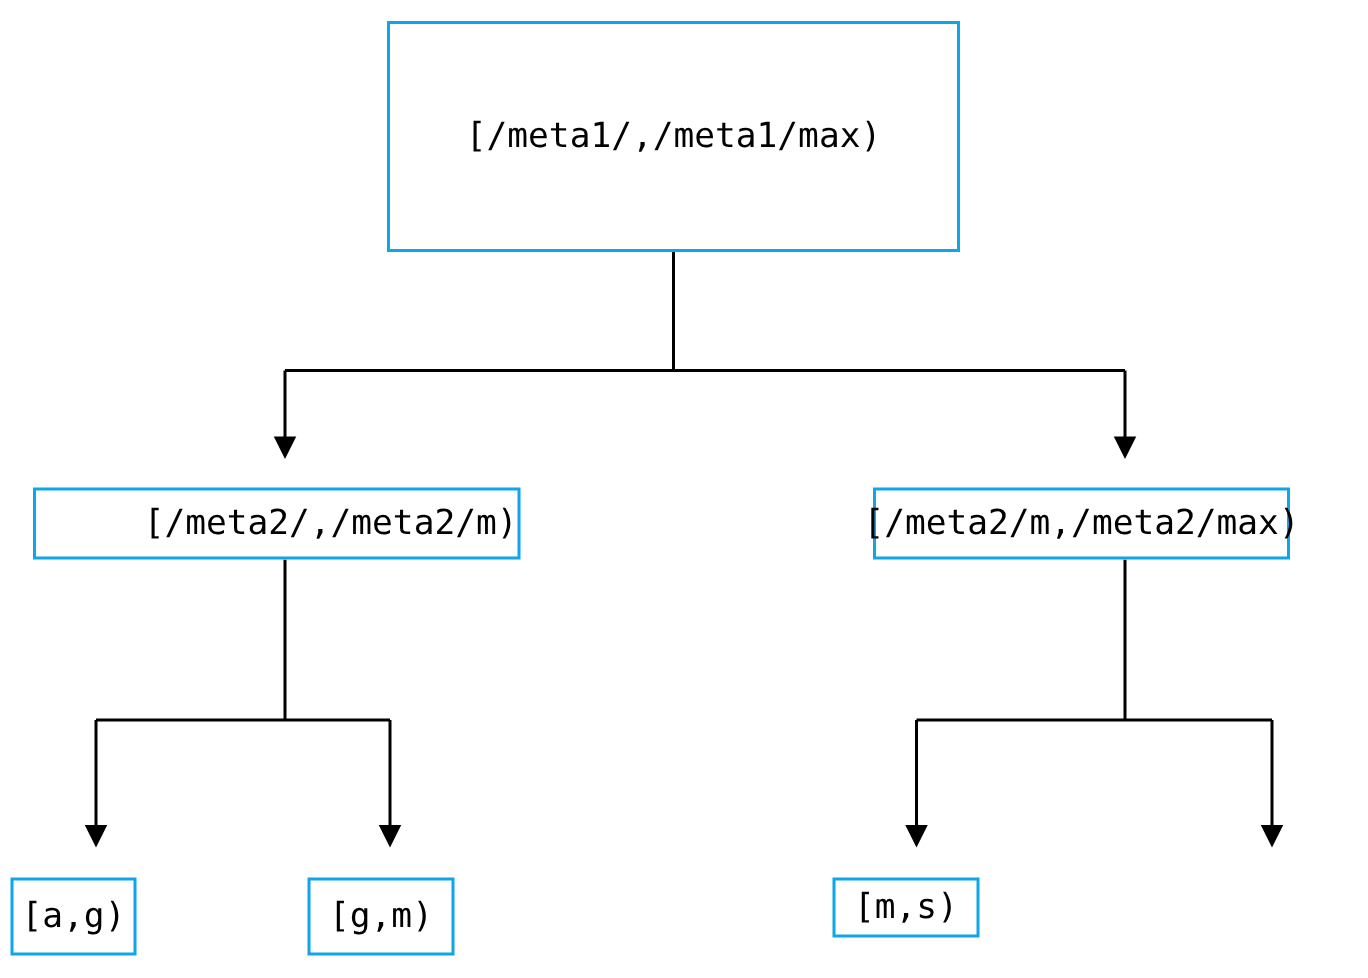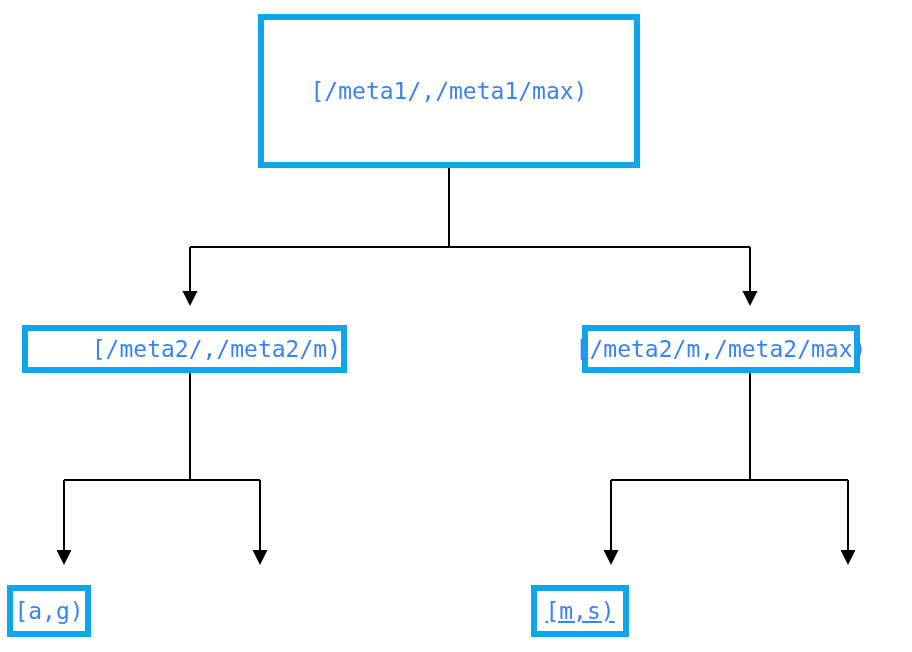--- a/index.html
+++ b/index.html
@@ -18,36 +18,36 @@
   .edges {
     position: absolute;
     left: 0;
     top: 0;
     width: 912px;
     height: 652px;
   }
   .node {
     position: absolute;
     box-sizing: border-box;
-    border: 6px solid #0ea5e9;
+    border: 2px solid #0ea5e9;
     background: #ffffff;
     display: flex;
     align-items: center;
     justify-content: center;
-    color: #3b82f6;
+    color: #000000;
     font-size: 23px;
     line-height: 1;
     white-space: nowrap;
   }
   .node-root      { left: 258px; top: 14px;  width: 382px; height: 154px; }
   .node-l2-left   { left: 22px;  top: 325px; width: 325px; height: 48px; justify-content: flex-end; }
   .node-l2-right  { left: 582px; top: 325px; width: 278px; height: 48px; }
   .node-leaf-ag   { left: 7px;   top: 585px; width: 84px; height: 52px; }
   .node-leaf-gm   { left: 205px; top: 585px; width: 98px;  height: 52px; }
-  .node-leaf-ms   { left: 531px; top: 585px; width: 98px;  height: 52px; text-decoration: underline; }
+  .node-leaf-ms   { left: 555px; top: 585px; width: 98px;  height: 40px; }
   .node-leaf-smax { left: 777px; top: 585px; width: 128px; height: 52px; }
 </style>
 </head>
 <body>
 
 <div class="stage">
 
   <svg class="edges" viewBox="0 0 912 652" xmlns="http://www.w3.org/2000/svg">
     <g stroke="#000000" stroke-width="2" fill="none">
 
@@ -85,19 +85,22 @@
   </div>
 
   <div class="node node-l2-right">
     <span>[/meta2/m,/meta2/max)</span>
   </div>
 
   <div class="node node-leaf-ag">
     <span>[a,g)</span>
   </div>
 
+  <div class="node node-leaf-gm">
+    <span>[g,m)</span>
+  </div>
 
   <div class="node node-leaf-ms">
     <span>[m,s)</span>
   </div>
 
 
 </div>
 
 </body></html>

